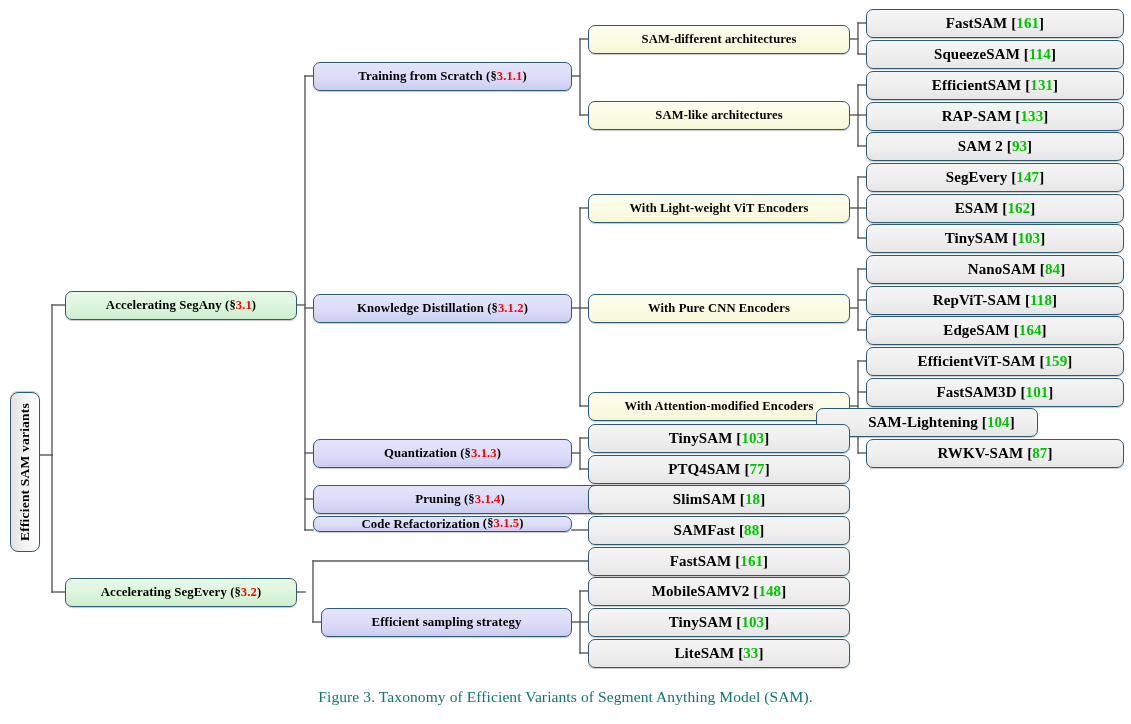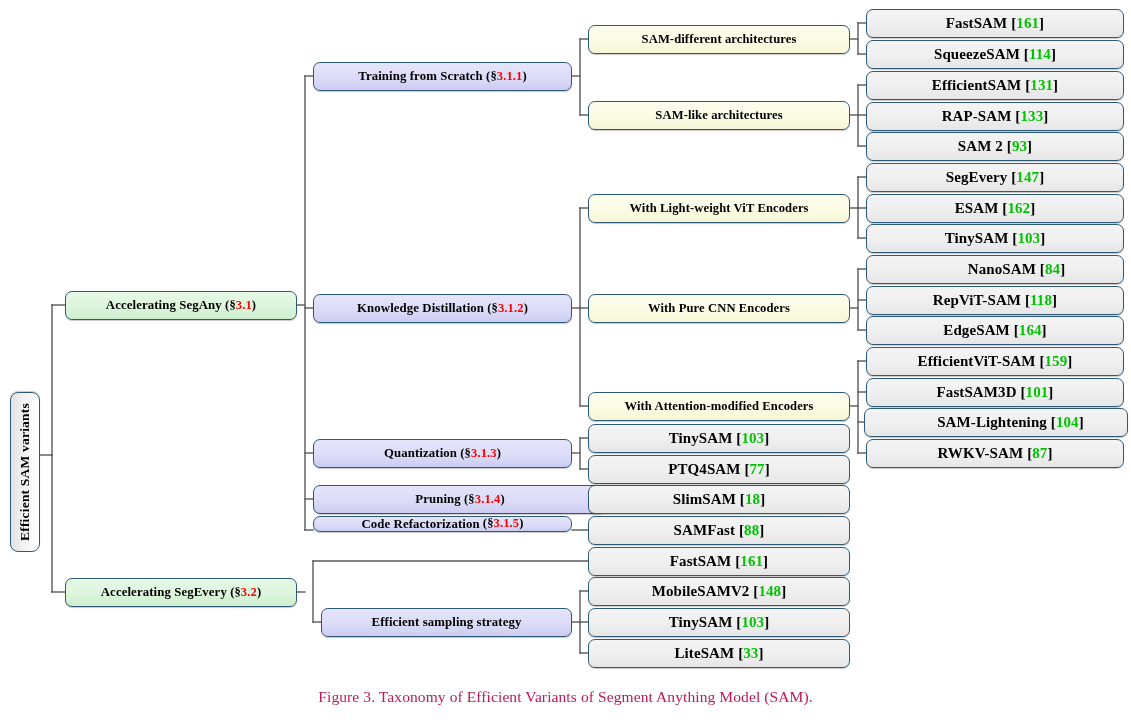--- a/index.html
+++ b/index.html
@@ -83,21 +83,21 @@
   .cite-open, .cite-close { color: #000000; font-weight: bold; }
   .cite-num { color: #00c400; font-weight: bold; }
   #caption {
     position: absolute;
     left: 0;
     top: 688px;
     width: 1131px;
     text-align: center;
     font-family: "Liberation Serif", "DejaVu Serif", serif;
     font-size: 15.5px;
-    color: #be185d;
+    color: #0f766e;
     letter-spacing: 0.1px;
   }
 </style>
 </head>
 <body>
 
 <div id="figure-root">
 
   <svg id="tree-canvas" viewBox="0 0 1131 690" xmlns="http://www.w3.org/2000/svg">
     <g fill="none" stroke="#5a5a5a" stroke-width="1.4" stroke-linecap="square">
@@ -302,21 +302,21 @@
     <div class="node leaf" style="left:866px; top:347px; width:258px; height:29px;">
       <span class="label-text">EfficientViT-SAM</span>
       <span>&nbsp;<span class="cite-open">[</span><span class="cite-num">159</span><span class="cite-close">]</span></span>
     </div>
 
     <div class="node leaf" style="left:866px; top:378px; width:258px; height:29px;">
       <span class="label-text">FastSAM3D</span>
       <span>&nbsp;<span class="cite-open">[</span><span class="cite-num">101</span><span class="cite-close">]</span></span>
     </div>
 
-    <div class="node leaf" style="left:864px; top:408px; width:264px; height:29px;padding-left:29px;">
+    <div class="node leaf" style="left:816px; top:408px; width:222px; height:29px;padding-left:29px;">
       <span class="label-text">SAM-Lightening</span>
       <span>&nbsp;<span class="cite-open">[</span><span class="cite-num">104</span><span class="cite-close">]</span></span>
     </div>
 
     <div class="node leaf" style="left:866px; top:439px; width:258px; height:29px;">
       <span class="label-text">RWKV-SAM</span>
       <span>&nbsp;<span class="cite-open">[</span><span class="cite-num">87</span><span class="cite-close">]</span></span>
     </div>
 
     <div class="node leaf" style="left:588px; top:424px; width:262px; height:29px;">

